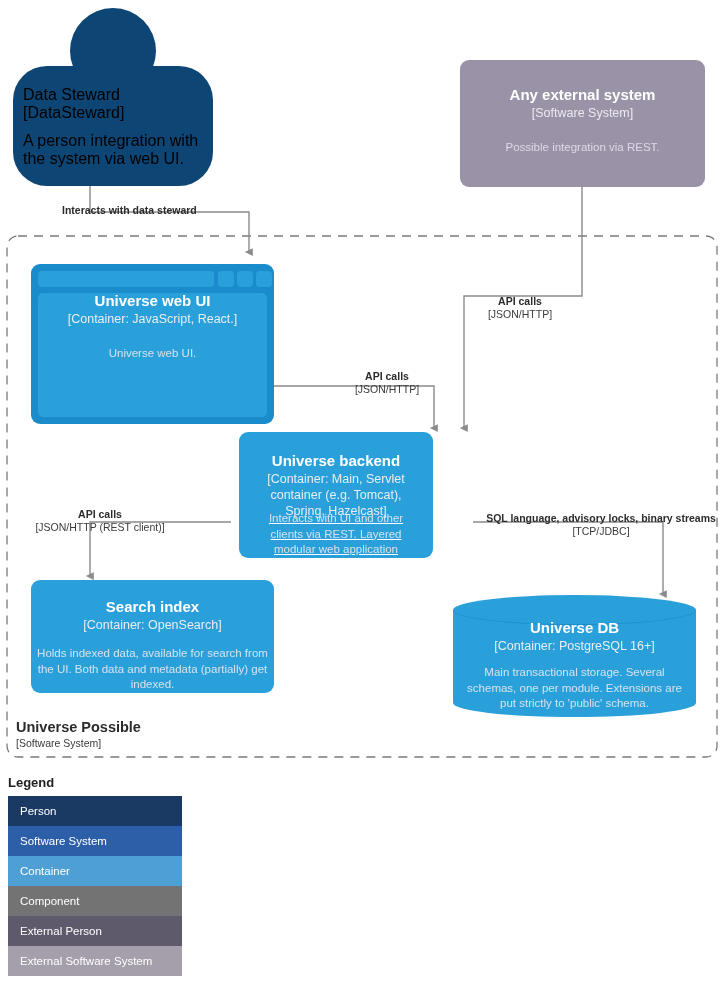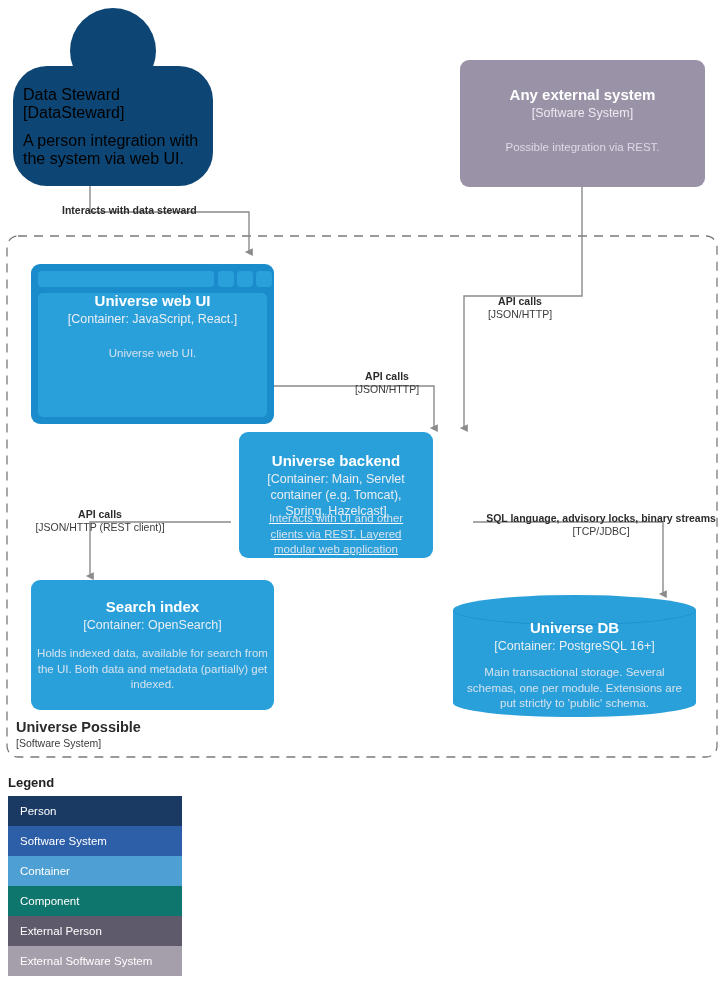--- a/index.html
+++ b/index.html
@@ -281,21 +281,21 @@
   <div class="node container-box" style="left:231px; top:432px; width:194px; height:126px;margin-left:8px;">
     <div style="position:absolute; left:0; right:0; top:20px; padding:0 10px; box-sizing:border-box;">
       <div class="title">Universe backend</div>
       <div class="tech">[Container: Main, Servlet container (e.g. Tomcat), Spring, Hazelcast]</div>
     </div>
     <div style="position:absolute; left:0; right:0; top:79px; padding:0 20px; box-sizing:border-box;text-decoration:underline;">
       <div class="desc">Interacts with UI and other clients via REST. Layered modular web application</div>
     </div>
   </div>
 
-  <div class="node container-box" style="left:31px; top:580px; width:243px; height:130px;">
+  <div class="node container-box" style="left:31px; top:580px; width:243px; height:113px;">
     <div style="position:absolute; left:0; right:0; top:18px; padding:0 10px; box-sizing:border-box;">
       <div class="title">Search index</div>
       <div class="tech">[Container: OpenSearch]</div>
     </div>
     <div style="position:absolute; left:0; right:0; top:66px; padding:0 6px; box-sizing:border-box;">
       <div class="desc">Holds indexed data, available for search from the UI. Both data and metadata (partially) get indexed.</div>
     </div>
   </div>
 
   <div class="cylinder node" style="left:453px; top:595px; width:243px; height:122px;">
@@ -344,21 +344,21 @@
     <div>
       <div class="legend-row" style="background:#1a3a63;">
         <span>Person</span>
       </div>
       <div class="legend-row" style="background:#2d5fa8;">
         <span>Software System</span>
       </div>
       <div class="legend-row" style="background:#4d9fd4;">
         <span>Container</span>
       </div>
-      <div class="legend-row" style="background:#0f766e;">
+      <div class="legend-row" style="background:#737373;">
         <span>Component</span>
       </div>
       <div class="legend-row" style="background:#5f5a6b;">
         <span>External Person</span>
       </div>
       <div class="legend-row" style="background:#a59eab;">
         <span>External Software System</span>
       </div>
     </div>
   </div>

